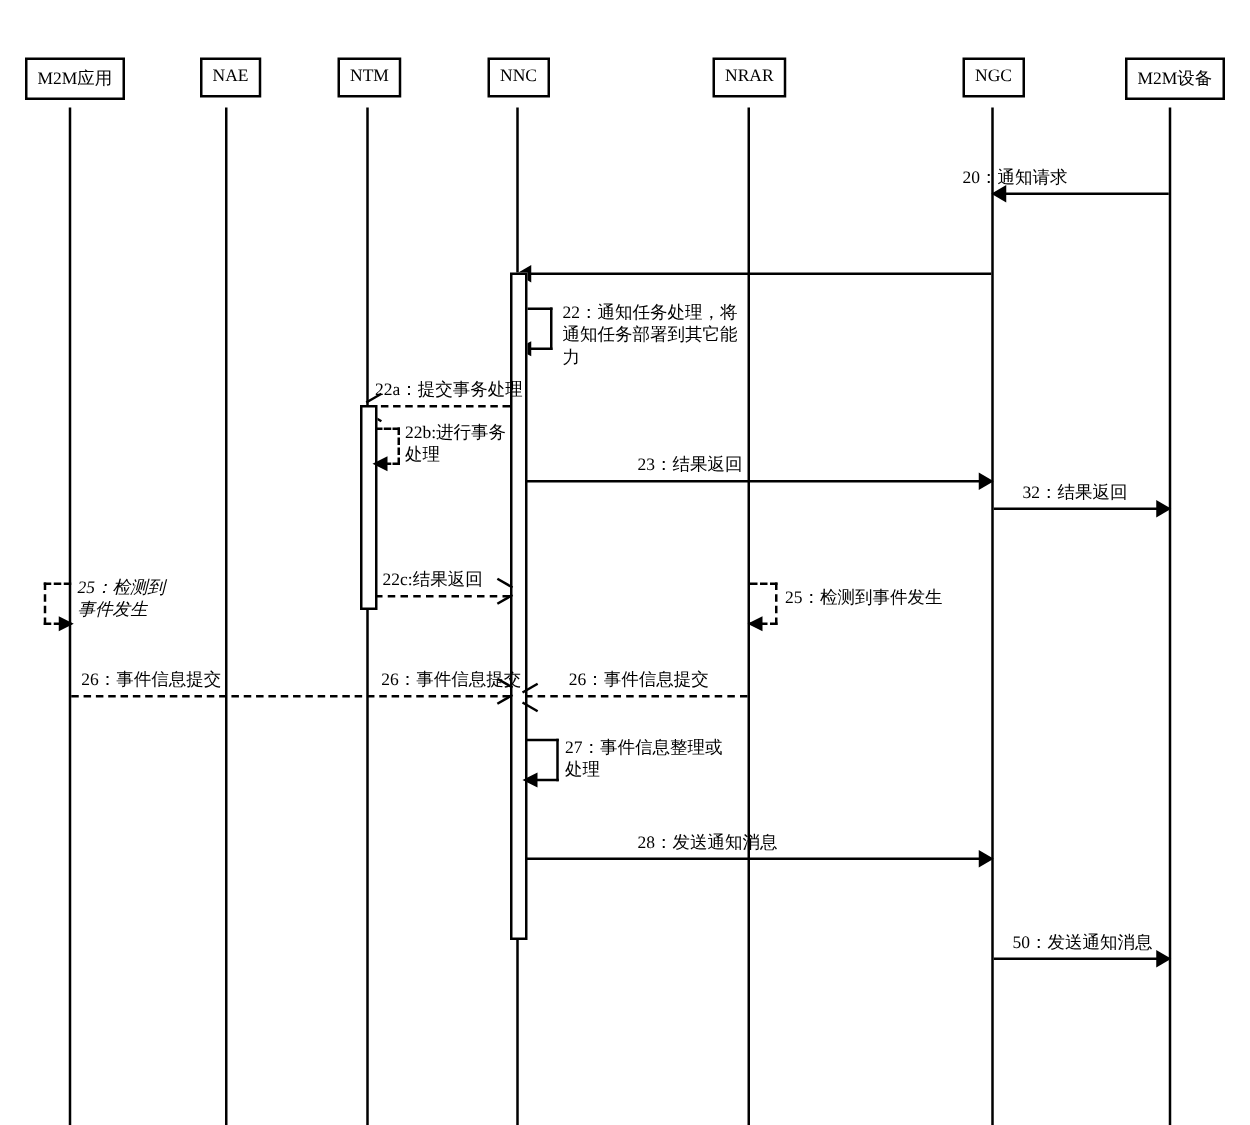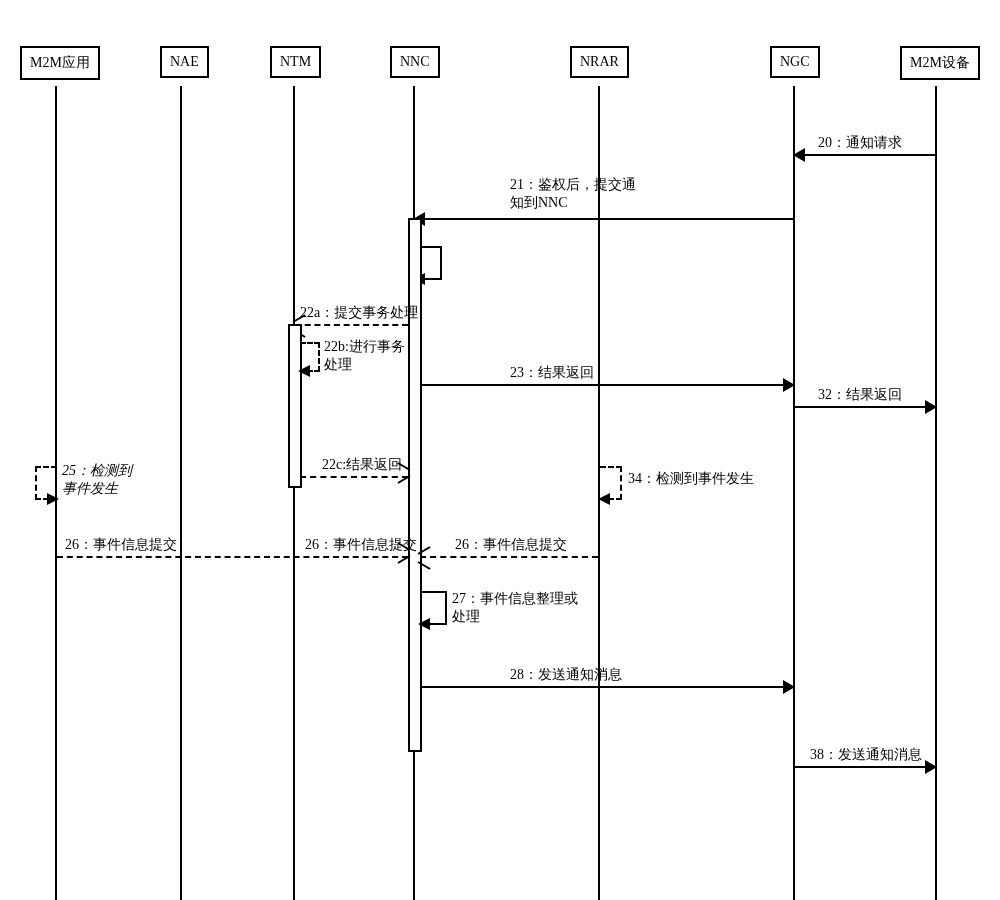--- a/index.html
+++ b/index.html
@@ -154,35 +154,35 @@
   <div class="participant" style="left:890px;"><span>M2M设备</span></div>
 
   <div class="lifeline" style="left:45px;"></div>
   <div class="lifeline" style="left:170px;"></div>
   <div class="lifeline" style="left:283px;"></div>
   <div class="lifeline" style="left:403px;"></div>
   <div class="lifeline" style="left:588px;"></div>
   <div class="lifeline" style="left:783px;"></div>
   <div class="lifeline" style="left:925px;"></div>
 
-  <div class="msg-label" style="left:808px; top:88px;"><span>20：通知请求</span></div>
+  <div class="msg-label" style="left:760px; top:88px;"><span>20：通知请求</span></div>
   <div class="arrow" style="left:785px; top:108px; width:140px;">
       <div class="arrow-head-l"></div>
     </div>
 
-  <div class="msg-label" style="left:500px; top:130px;">
-    <span>21：鉴权后，提交通</span><br><span>知到NNC</span>
-  </div>
   <div class="arrow" style="left:405px; top:172px; width:378px;">
       <div class="arrow-head-l"></div>
     </div>
 
   <div class="self-loop" style="left:405px; top:200px; width:25px; height:30px;">
       <div class="loop-head"></div>
     </div>
+  <div class="msg-label" style="left:440px; top:196px;">
+    <span>22：通知任务处理，将</span><br><span>通知任务部署到其它能</span><br><span>力</span>
+  </div>
 
   <div class="activation" style="left:398px; top:172px; height:530px;"></div>
 
   <div class="msg-label" style="left:290px; top:258px;"><span>22a：提交事务处理</span></div>
   <div class="arrow dashed" style="left:285px; top:278px; width:113px;">
       <div class="arrow-head-l"></div>
     </div>
 
   <div class="activation" style="left:278px; top:278px; height:160px;"></div>
 
@@ -196,36 +196,36 @@
   <div class="msg-label" style="left:500px; top:318px;"><span>23：结果返回</span></div>
   <div class="arrow" style="left:410px; top:338px; width:373px;">
       <div class="arrow-head-r"></div>
     </div>
 
   <div class="msg-label" style="left:808px; top:340px;"><span>32：结果返回</span></div>
   <div class="arrow" style="left:785px; top:360px; width:140px;">
       <div class="arrow-head-r"></div>
     </div>
 
-  <div class="msg-label" style="left:312px; top:410px;"><span>22c:结果返回</span></div>
+  <div class="msg-label" style="left:296px; top:410px;"><span>22c:结果返回</span></div>
   <div class="arrow dashed" style="left:290px; top:430px; width:108px;">
       <div class="arrow-head-r"></div>
     </div>
 
   <div class="self-loop-l" style="left:25px; top:420px; width:20px; height:30px;">
       <div class="loop-head"></div>
     </div>
   <div class="msg-label" style="left:52px; top:416px;font-style:italic;">
     <span>25：检测到</span><br><span>事件发生</span>
   </div>
 
   <div class="self-loop dashed" style="left:590px; top:420px; width:20px; height:30px;">
       <div class="loop-head"></div>
     </div>
-  <div class="msg-label" style="left:618px; top:424px;"><span>34：检测到事件发生</span></div>
+  <div class="msg-label" style="left:618px; top:424px;"><span>25：检测到事件发生</span></div>
 
   <div class="msg-label" style="left:55px; top:490px;"><span>26：事件信息提交</span></div>
   <div class="arrow dashed" style="left:47px; top:510px; width:351px;">
       <div class="arrow-head-r"></div>
     </div>
 
   <div class="msg-label" style="left:295px; top:490px;"><span>26：事件信息提交</span></div>
 
   <div class="msg-label" style="left:445px; top:490px;"><span>26：事件信息提交</span></div>
   <div class="arrow dashed" style="left:410px; top:510px; width:178px;">
@@ -237,18 +237,18 @@
     </div>
   <div class="msg-label" style="left:442px; top:544px;">
     <span>27：事件信息整理或</span><br><span>处理</span>
   </div>
 
   <div class="msg-label" style="left:500px; top:620px;"><span>28：发送通知消息</span></div>
   <div class="arrow" style="left:410px; top:640px; width:373px;">
       <div class="arrow-head-r"></div>
     </div>
 
-  <div class="msg-label" style="left:800px; top:700px;"><span>38：发送通知消息</span></div>
+  <div class="msg-label" style="left:800px; top:700px;"><span>50：发送通知消息</span></div>
   <div class="arrow" style="left:785px; top:720px; width:140px;">
       <div class="arrow-head-r"></div>
     </div>
 
 </div>
 
 </body></html>

